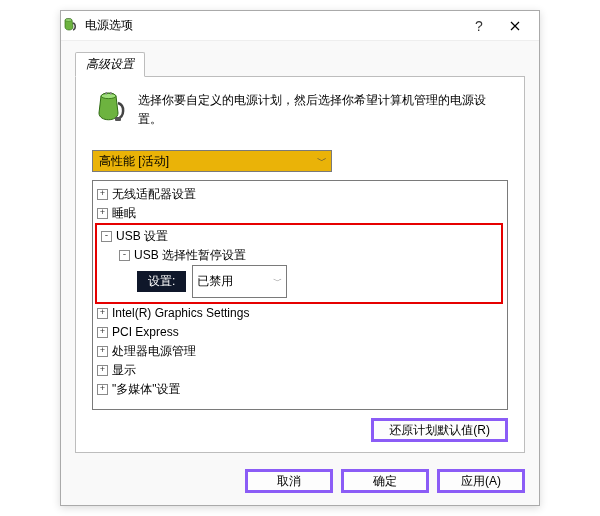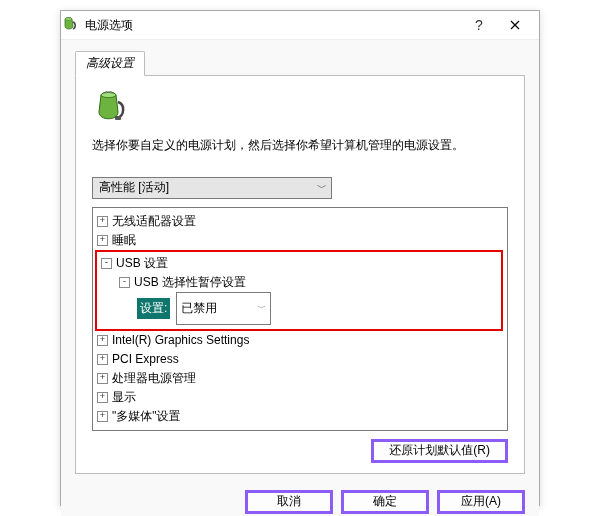--- a/index.html
+++ b/index.html
@@ -73,29 +73,28 @@
     background: #fff;
     flex: 1;
     padding: 14px 16px 10px 16px;
     display: flex;
     flex-direction: column;
   }
   .intro {
     display: flex;
     gap: 12px;
     margin-bottom: 22px;
-    flex-direction: column;
   }
   .intro .bigicon { width: 34px; height: 34px; flex-shrink: 0; }
   .intro .txt { line-height: 1.55; }
   .planselect {
     width: 240px;
     height: 22px;
     border: 1px solid #7a7a7a;
-    background: #e5e5e5;
+    background: #eab308;
     display: flex;
     align-items: center;
     padding: 0 4px 0 6px;
     justify-content: space-between;
     margin-bottom: 8px;
   }
   .planselect .caret { font-size: 10px; color: #444; }
   .tree {
     border: 1px solid #7a7a7a;
     background: #fff;
@@ -123,23 +122,23 @@
     color: #333;
     font-family: "Courier New", monospace;
     background: #fff;
   }
   .highlight-box {
     border: 2px solid #e60000;
     padding: 2px 0 4px 0;
     margin: 0 4px 0 2px;
   }
   .setting-label {
-    background: #0f766e;
+    background: #0f172a;
     color: #fff;
-    padding: 1px 3px;
+    padding: 1px 11px;
   }
   .setting-value {
     border: 1px solid #7a7a7a;
     display: inline-flex;
     align-items: center;
     gap: 40px;
     padding: 0 4px 0 4px;
     height: 33px;
     margin-left: 2px;
   }

